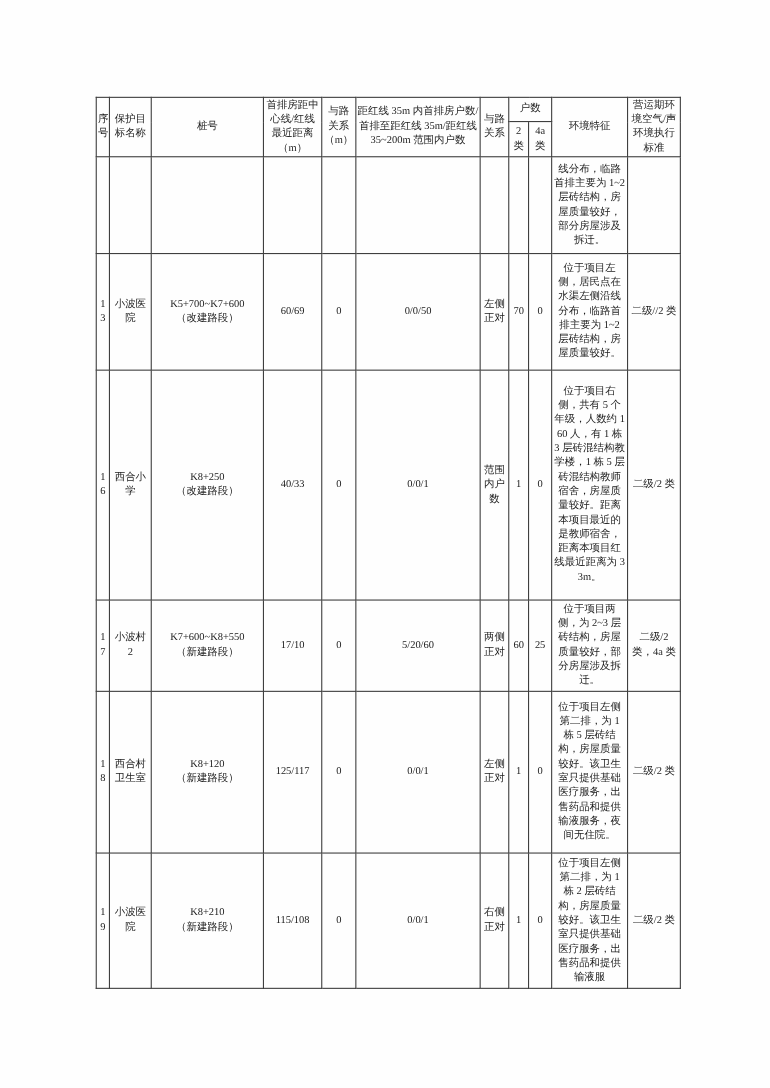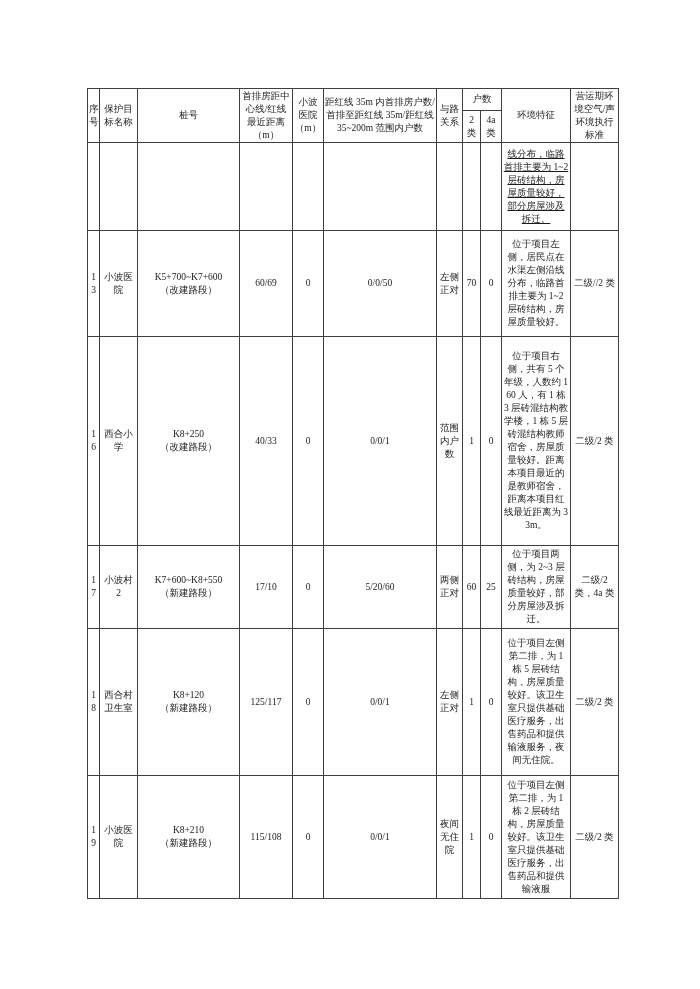--- a/index.html
+++ b/index.html
@@ -32,21 +32,21 @@
     line-height: 13px;
     text-align: center;
     vertical-align: middle;
     padding: 0 1px;
     overflow: hidden;
     word-break: break-all;
   }
   .pre { white-space: pre-line; }
   tr.hA  { height: 22px; }
   tr.hB  { height: 32px; }
-  tr.r-carry { height: 88px; text-decoration: underline; }
+  tr.r-carry { height: 88px; }
   tr.r15 { height: 106px; }
   tr.r16 { height: 209px; }
   tr.r17 { height: 83px; }
   tr.r18 { height: 147px; }
   tr.r19 { height: 123px; }
   .page-number {
     position: absolute;
     top: 918px;
     left: 0;
     width: 700px;
@@ -74,21 +74,21 @@
         <col style="width:21px">
       <col style="width:69px">
         <col style="width:48px">
     </colgroup>
     <thead>
       <tr class="hA">
         <th rowspan="2">序号</th>
         <th rowspan="2">保护目标名称</th>
         <th rowspan="2">桩号</th>
         <th rowspan="2">首排房距中心线/红线最近距离（m）</th>
-        <th rowspan="2">小波医院（m）</th>
+        <th rowspan="2">与路关系（m）</th>
         <th rowspan="2">距红线 35m 内首排房户数/首排至距红线 35m/距红线 35~200m 范围内户数</th>
         <th rowspan="2">与路关系</th>
         <th colspan="2">户数</th>
         <th rowspan="2">环境特征</th>
         <th rowspan="2">营运期环境空气/声环境执行标准</th>
       </tr>
       <tr class="hB">
         <th>2 类</th>
         <th>4a类</th>
       </tr>
@@ -169,21 +169,21 @@
       </tr>
 
       <tr class="r19">
         <td>19</td>
         <td>小波医院</td>
         <td class="pre">K8+210
 （新建路段）</td>
         <td>115/108</td>
         <td>0</td>
         <td>0/0/1</td>
-        <td>夜间无住院</td>
+        <td>右侧正对</td>
         <td>1</td>
         <td>0</td>
         <td>位于项目左侧第二排，为 1 栋 2 层砖结构，房屋质量较好。该卫生室只提供基础医疗服务，出售药品和提供输液服</td>
         <td>二级/2 类</td>
       </tr>
     </tbody>
   </table>
 
   <div class="page-number">10</div>
 

